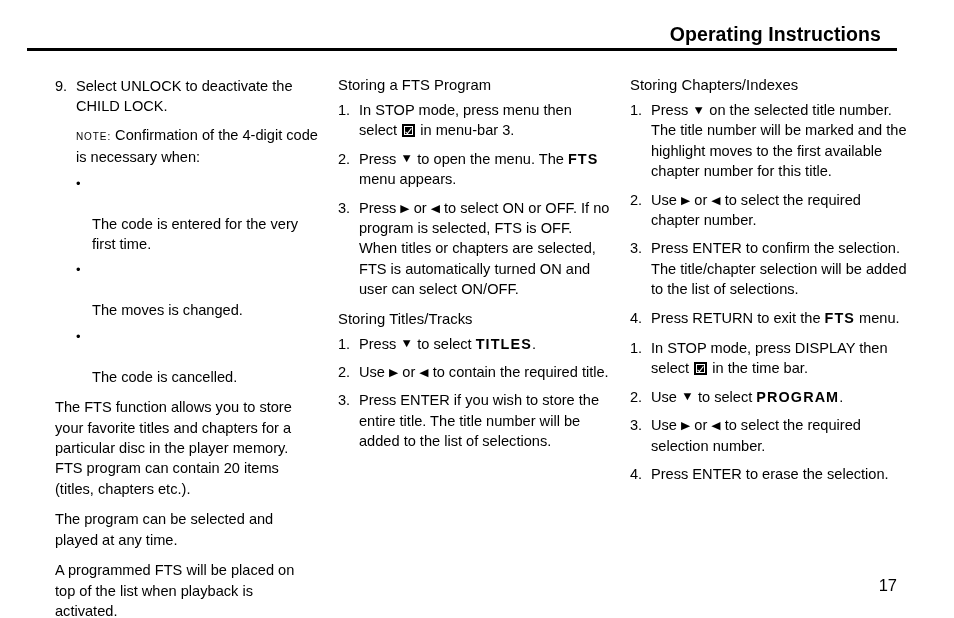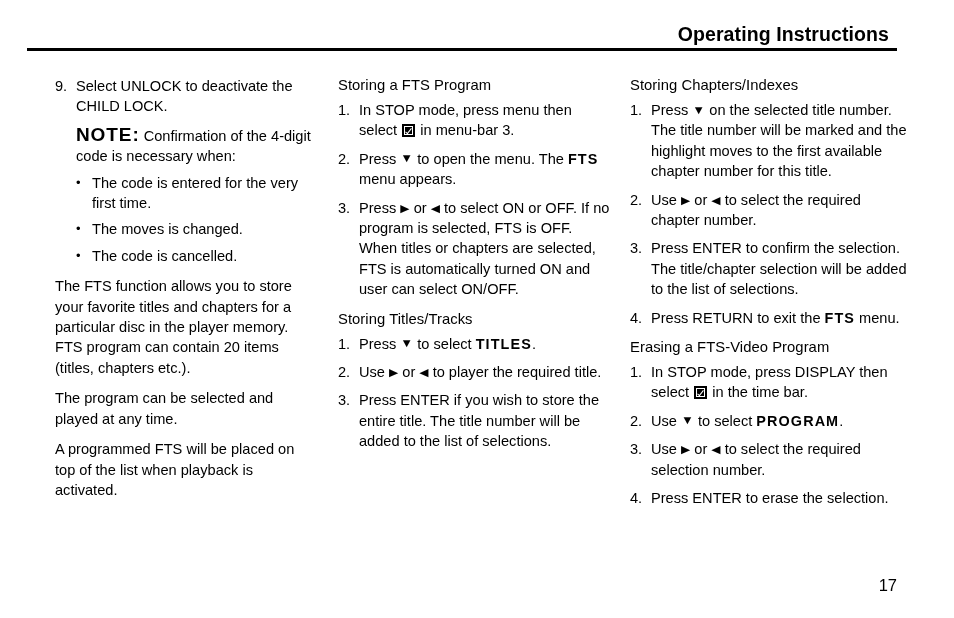--- a/index.html
+++ b/index.html
@@ -19,21 +19,21 @@
   
   .page-header {
     position: absolute;
     left: 27px;
     top: 22px;
     width: 870px;
     height: 30px;
   }
   .header-title {
     position: absolute;
-    right: 8px;
+    right: 16px;
     top: 0;
     font-size: 19.5px;
     font-weight: bold;
     letter-spacing: 0.1px;
     line-height: 24px;
     white-space: nowrap;
   }
   .header-rule {
     position: absolute;
     left: 0;
@@ -102,27 +102,27 @@
     line-height: 20.4px;
     margin-left: 21px;
     margin-bottom: 6px;
   }
   .brow .bullet {
     flex: 0 0 auto;
     width: 16px;
     line-height: 20.4px;
     font-size: 13px;
   }
-  .brow .btext { flex: 1 1 auto; }
+  .brow .btext { flex: 1 1 auto; margin-top: 40px; }
 
   
   .note-lbl {
-    font-weight: bold;
+    font-weight: normal;
     letter-spacing: 0.9px;
-    font-size: 19px;
+    font-size: 10px;
   }
 
   
   .kw {
     font-weight: bold;
     letter-spacing: 1.1px;
     font-size: 14.4px;
   }
 
   
@@ -235,21 +235,21 @@
 
     <div class="sec-head">Storing Titles/Tracks</div>
 
     <div class="nrow">
       <span class="num">1.</span>
       <span class="ntext"><span>Press </span><span class="arrow arrow-down">▼</span><span> to select </span><span class="kw">TITLES</span><span>.</span></span>
     </div>
 
     <div class="nrow">
       <span class="num">2.</span>
-      <span class="ntext"><span>Use </span><span class="arrow">▶</span><span> or </span><span class="arrow">◀</span><span> to player the required title.</span></span>
+      <span class="ntext"><span>Use </span><span class="arrow">▶</span><span> or </span><span class="arrow">◀</span><span> to contain the required title.</span></span>
     </div>
 
     <div class="nrow">
       <span class="num">3.</span>
       <span class="ntext">Press ENTER if you wish to store the entire title.  The title number will be added to the list of selections.</span>
     </div>
   </div>
 
   <div class="col col-right">
 
@@ -268,21 +268,20 @@
     <div class="nrow">
       <span class="num">3.</span>
       <span class="ntext">Press ENTER to confirm the selection. The title/chapter selection will be added to the list of selections.</span>
     </div>
 
     <div class="nrow" style="margin-bottom:10px;">
       <span class="num">4.</span>
       <span class="ntext"><span>Press RETURN to exit the </span><span class="kw">FTS</span><span> menu.</span></span>
     </div>
 
-    <div class="sec-head">Erasing a FTS-Video Program</div>
 
     <div class="nrow">
       <span class="num">1.</span>
       <span class="ntext"><span>In STOP mode, press DISPLAY then select </span><span class="chk-icon"></span><span> in the time bar.</span></span>
     </div>
 
     <div class="nrow">
       <span class="num">2.</span>
       <span class="ntext"><span>Use </span><span class="arrow arrow-down">▼</span><span> to select </span><span class="kw">PROGRAM</span><span>.</span></span>
     </div>

